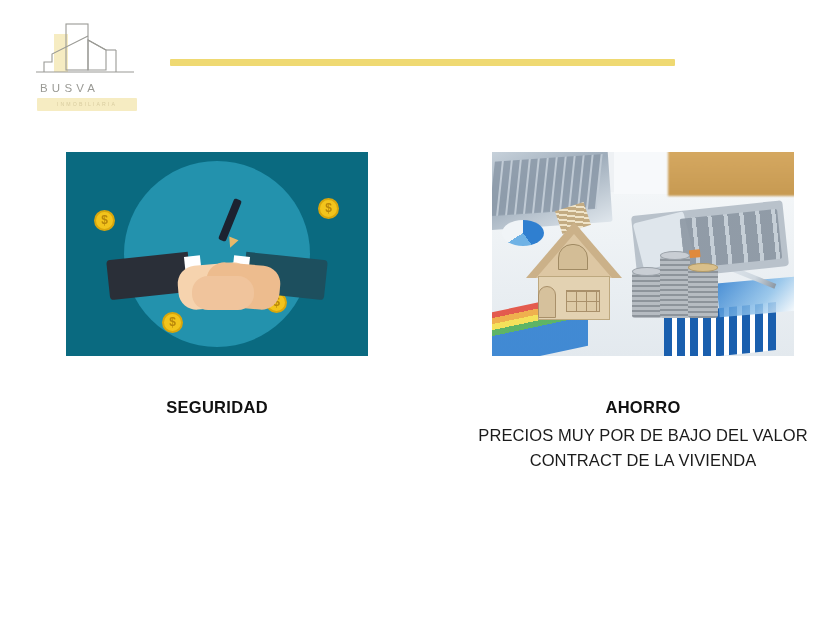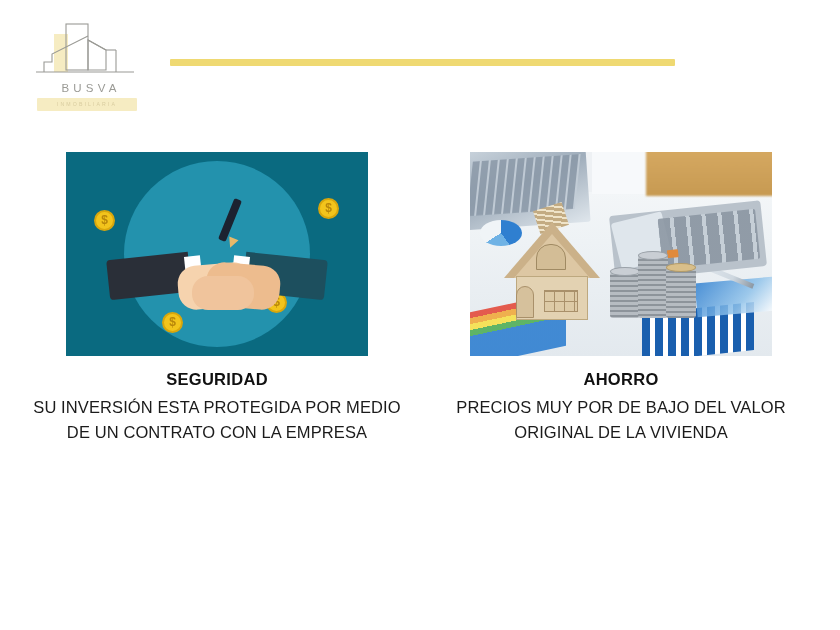--- a/index.html
+++ b/index.html
@@ -33,23 +33,23 @@
     height: 92px;
   }
   #logo-mark {
     position: absolute;
     left: 6px; top: 0;
     width: 106px;
     height: 58px;
   }
   #logo-wordmark {
     position: absolute;
-    left: 4px; top: 60px;
+    left: 12px; top: 60px;
     width: 118px;
-    text-align: center;
+    text-align: left;
     font-size: 11.5px;
     letter-spacing: 4.2px;
     color: #9a9a95;
     font-weight: 400;
   }
   #logo-tagline-band {
     position: absolute;
     left: 9px; top: 76px;
     width: 100px;
     height: 13px;
@@ -97,33 +97,33 @@
     left: 0; top: 132px;
     width: 840px;
     height: 498px;
   }
   .benefit-card {
     position: absolute;
     top: 0;
     width: 390px;
   }
   #benefit-card-seguridad { left: 22px; }
-  #benefit-card-ahorro    { left: 426px; }
+  #benefit-card-ahorro    { left: 448px; }
 
   .card-figure {
     position: relative;
     width: 302px;
     height: 204px;
     margin: 20px auto 0 auto;
     overflow: hidden;
     background: #ffffff;
   }
 
   .card-caption {
-    margin-top: 12px;
+    margin-top: 40px;
     text-align: center;
     padding: 0 6px;
   }
   .caption-title {
     font-size: 16.5px;
     font-weight: bold;
     color: #111111;
     letter-spacing: 0.3px;
     line-height: 22px;
   }
@@ -465,21 +465,20 @@
       <div class="hs-sleeve" id="sleeve-right"></div>
       <div class="hs-cuff" id="cuff-left"></div>
       <div class="hs-cuff" id="cuff-right"></div>
       <div class="hs-hand" id="hand-left"></div>
       <div class="hs-hand" id="hand-right"></div>
       <div class="hs-fingers"></div>
     </div>
 
     <div class="card-caption">
       <div class="caption-title">SEGURIDAD</div>
-      <div class="caption-body">SU INVERSIÓN ESTA PROTEGIDA POR MEDIO DE UN CONTRATO CON LA EMPRESA</div>
     </div>
   </div>
 
   <div class="benefit-card" id="benefit-card-ahorro">
 
     <div class="card-figure" id="figure-ahorro">
 
       <div class="ph-desk"></div>
       <div class="ph-paper-top"></div>
       <div class="ph-board"></div>
@@ -518,17 +517,17 @@
       <div class="ph-stack" id="stack-b">
         <div class="ph-coin-top" style="top:-5px;"></div>
       </div>
       <div class="ph-stack" id="stack-c">
         <div class="ph-coin-top ph-coin-gold" style="top:-5px;"></div>
       </div>
     </div>
 
     <div class="card-caption">
       <div class="caption-title">AHORRO</div>
-      <div class="caption-body">PRECIOS MUY POR DE BAJO DEL VALOR ORIGINAL DE LA VIVIENDA</div>
+      <div class="caption-body">PRECIOS MUY POR DE BAJO DEL VALOR CONTRACT DE LA VIVIENDA</div>
     </div>
   </div>
 
 </div>
 
 </body></html>

